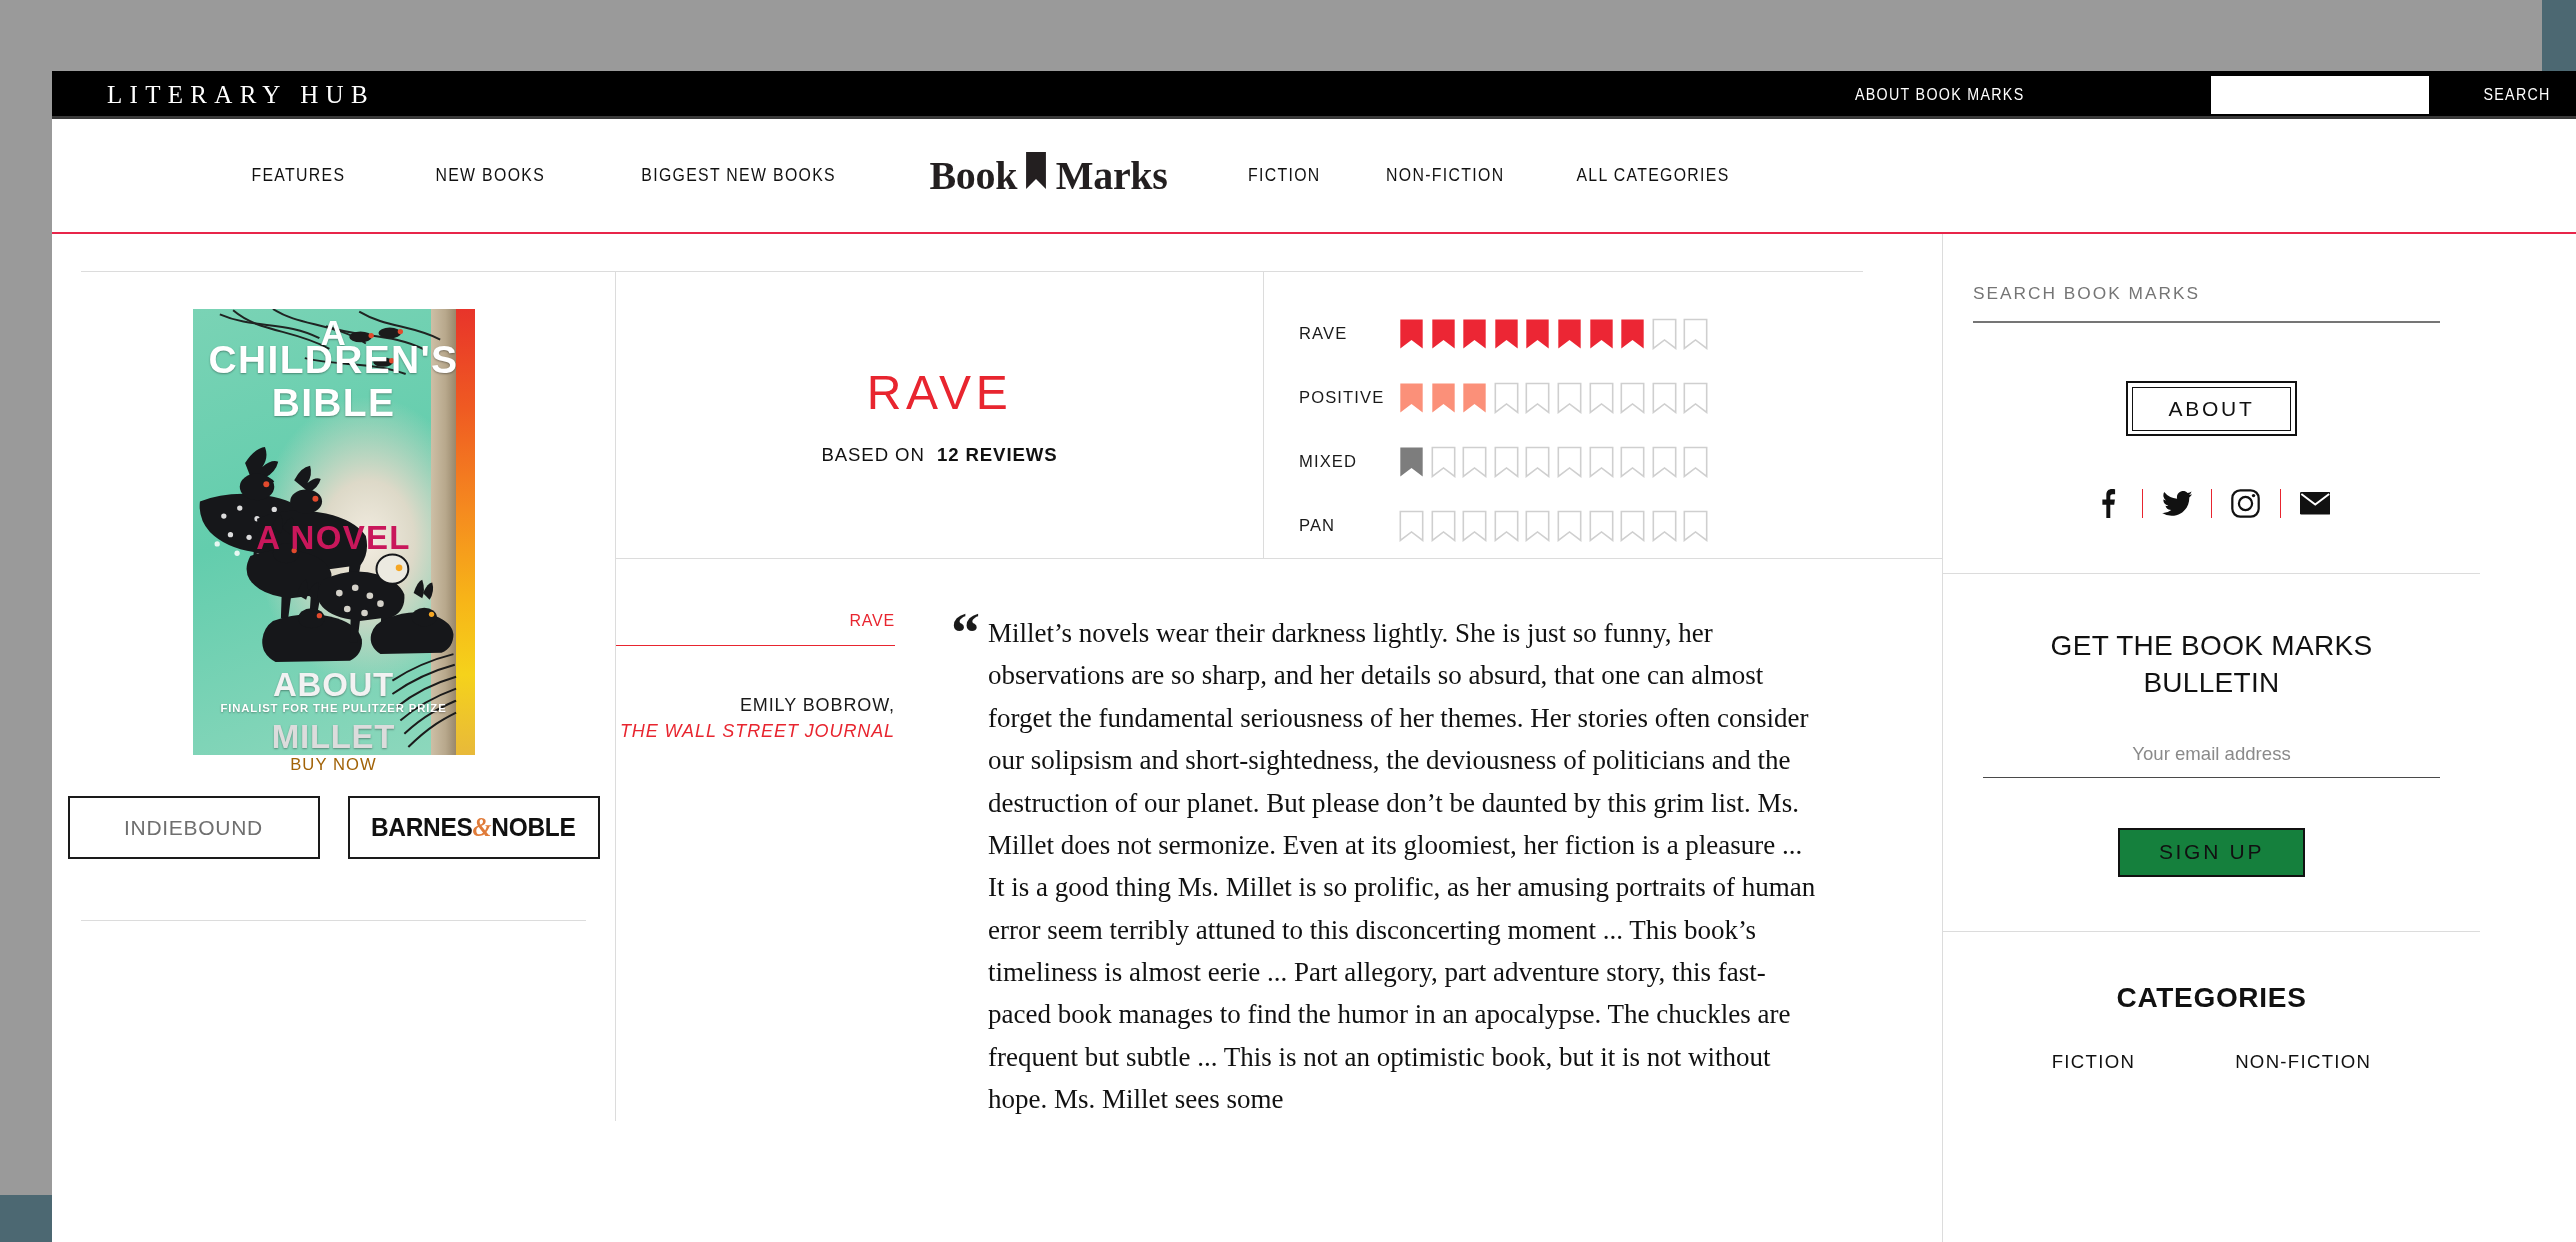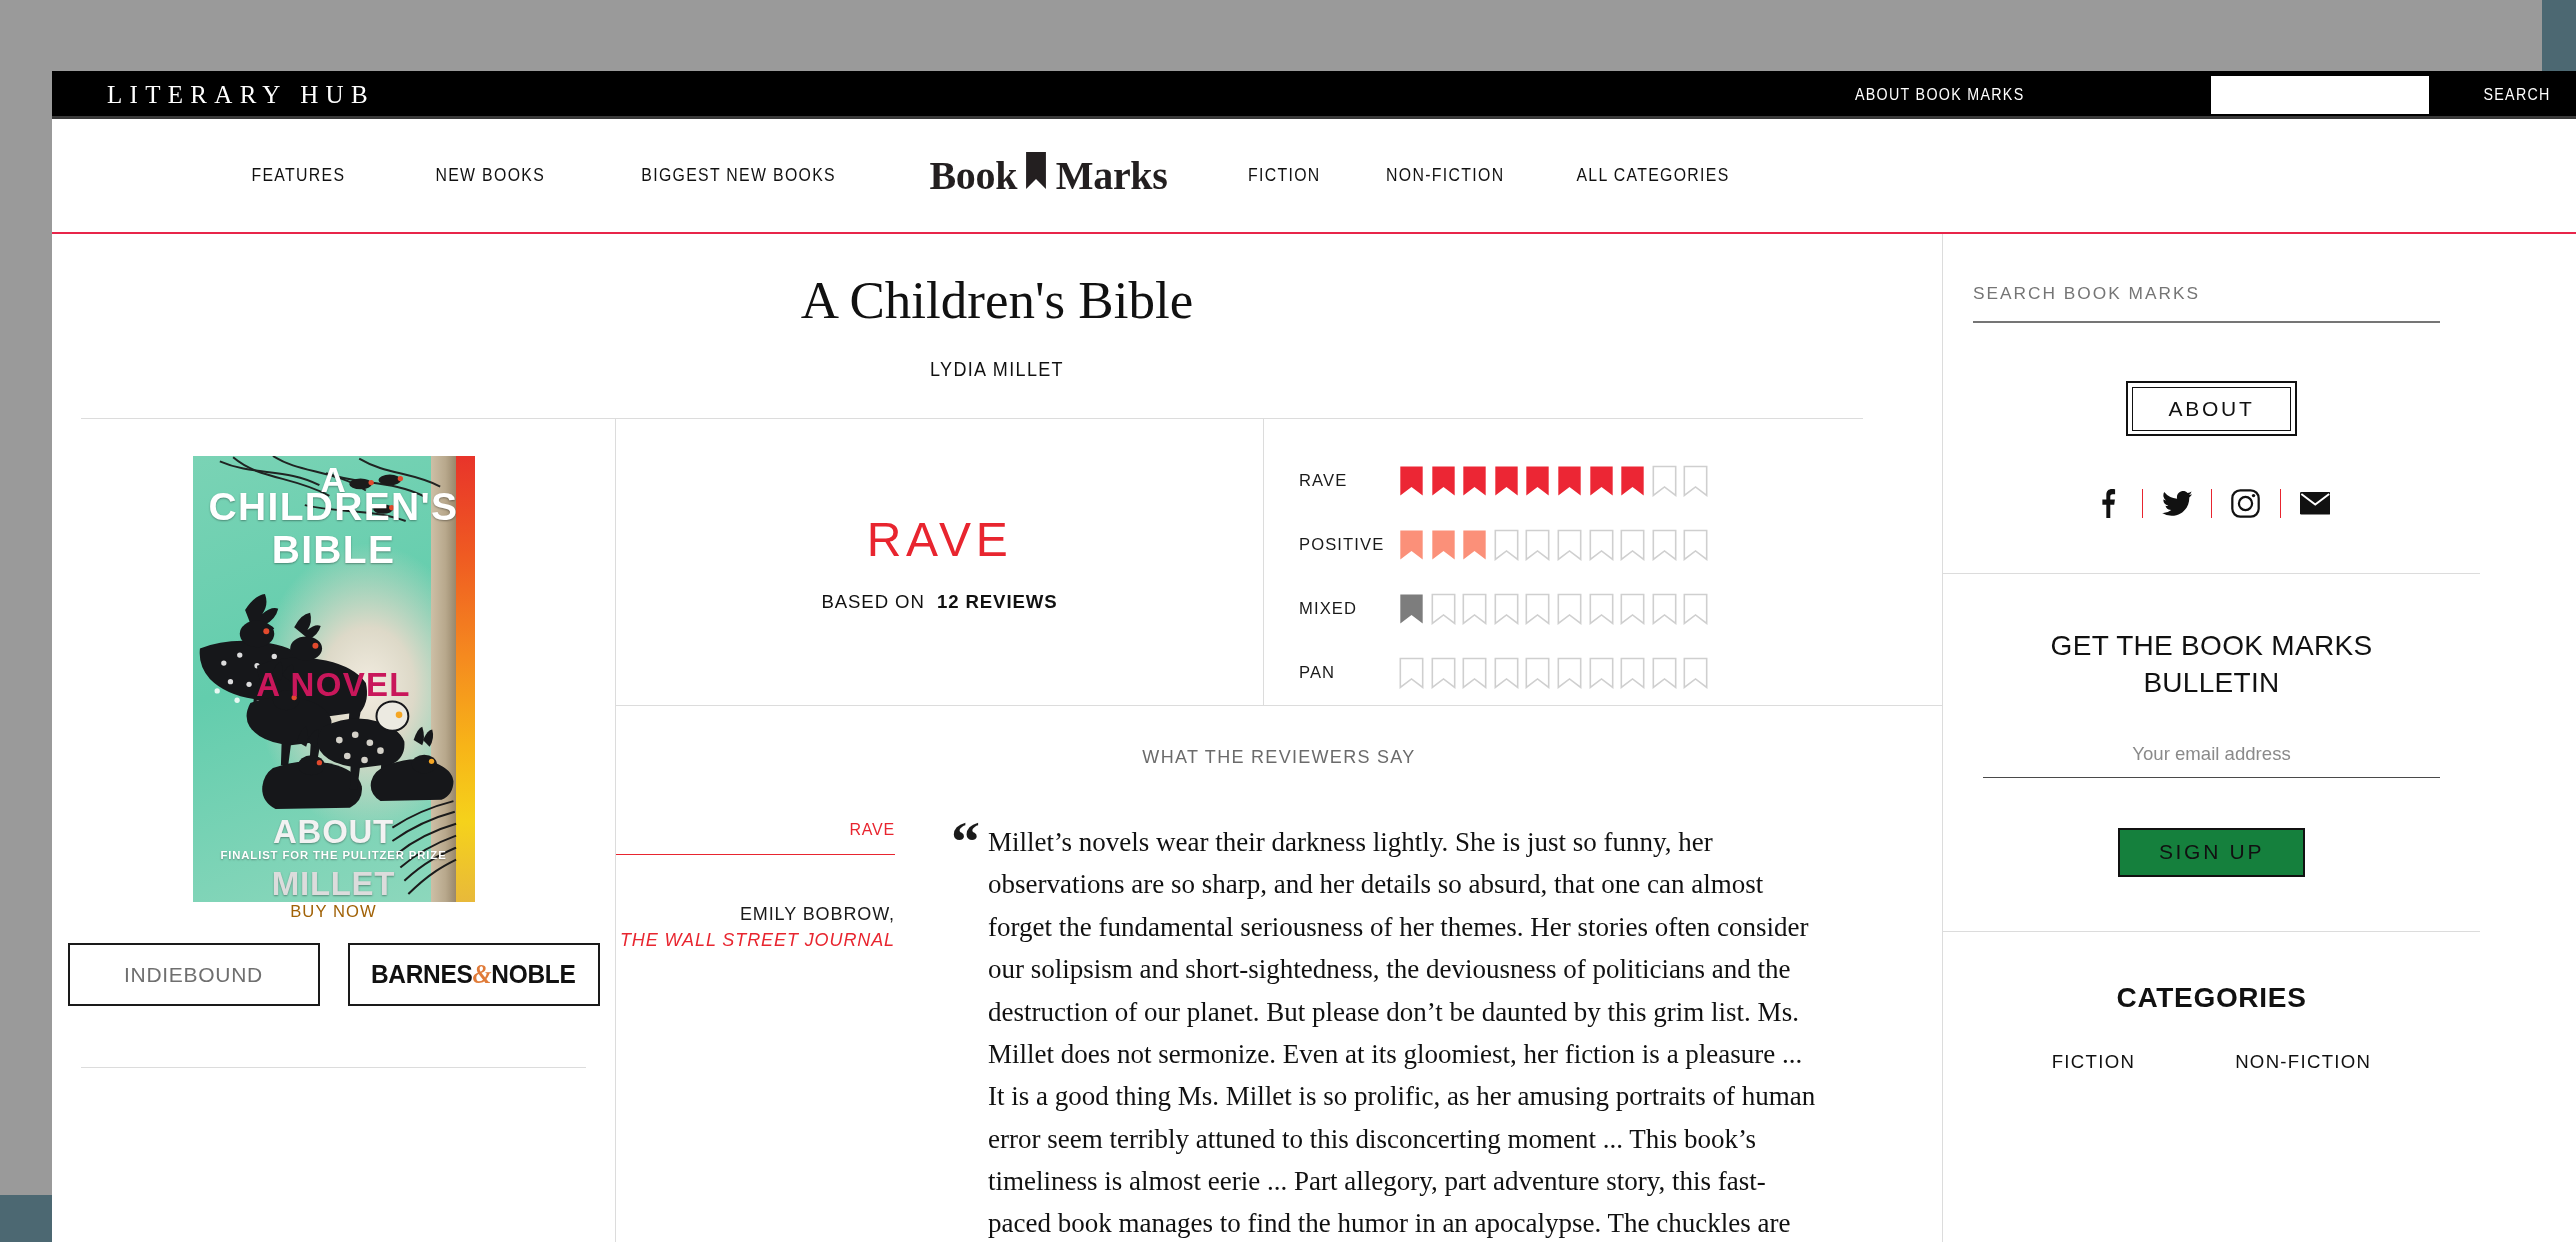--- a/index.html
+++ b/index.html
@@ -344,24 +344,20 @@
       <div class="nav-item">FICTION</div>
       <div class="nav-item">NON-FICTION</div>
       <div class="nav-item">ALL CATEGORIES</div>
     </div>
   </div>
 
   <div class="content">
 
     <div class="main-col">
 
-      <div class="title-block">
-        <h1 class="book-title">A Children's Bible</h1>
-        <div class="book-author">LYDIA MILLET</div>
-      </div>
       <div class="title-rule"></div>
 
       <div class="body-cols">
 
         <div class="cover-col">
           <div class="cover-wrap">
             <div class="cover-bg"></div>
             <div class="cover-trunk"></div>
             <div class="cover-rightstripe"></div>
 
@@ -627,21 +623,20 @@
                       <path d="M2 2 H36 V46 L19 33 L2 46 Z" fill="#fff" stroke="#cfcfcf" stroke-width="2.4"></path>
                     </svg>
                     <svg class="mark" viewBox="0 0 38 48">
                       <path d="M2 2 H36 V46 L19 33 L2 46 Z" fill="#fff" stroke="#cfcfcf" stroke-width="2.4"></path>
                     </svg>
                   </div>
               </div>
             </div>
           </div>
 
-          <div class="reviewers-head">WHAT THE REVIEWERS SAY</div>
 
           <div class="review">
             <div class="review-meta">
               <div class="rm-tag">RAVE</div>
               <div class="rm-rule"></div>
               <div class="rm-author">EMILY BOBROW,</div>
               <div class="rm-pub">THE WALL STREET JOURNAL</div>
             </div>
             <div class="review-body">
               <span class="quote-mark">“</span>

